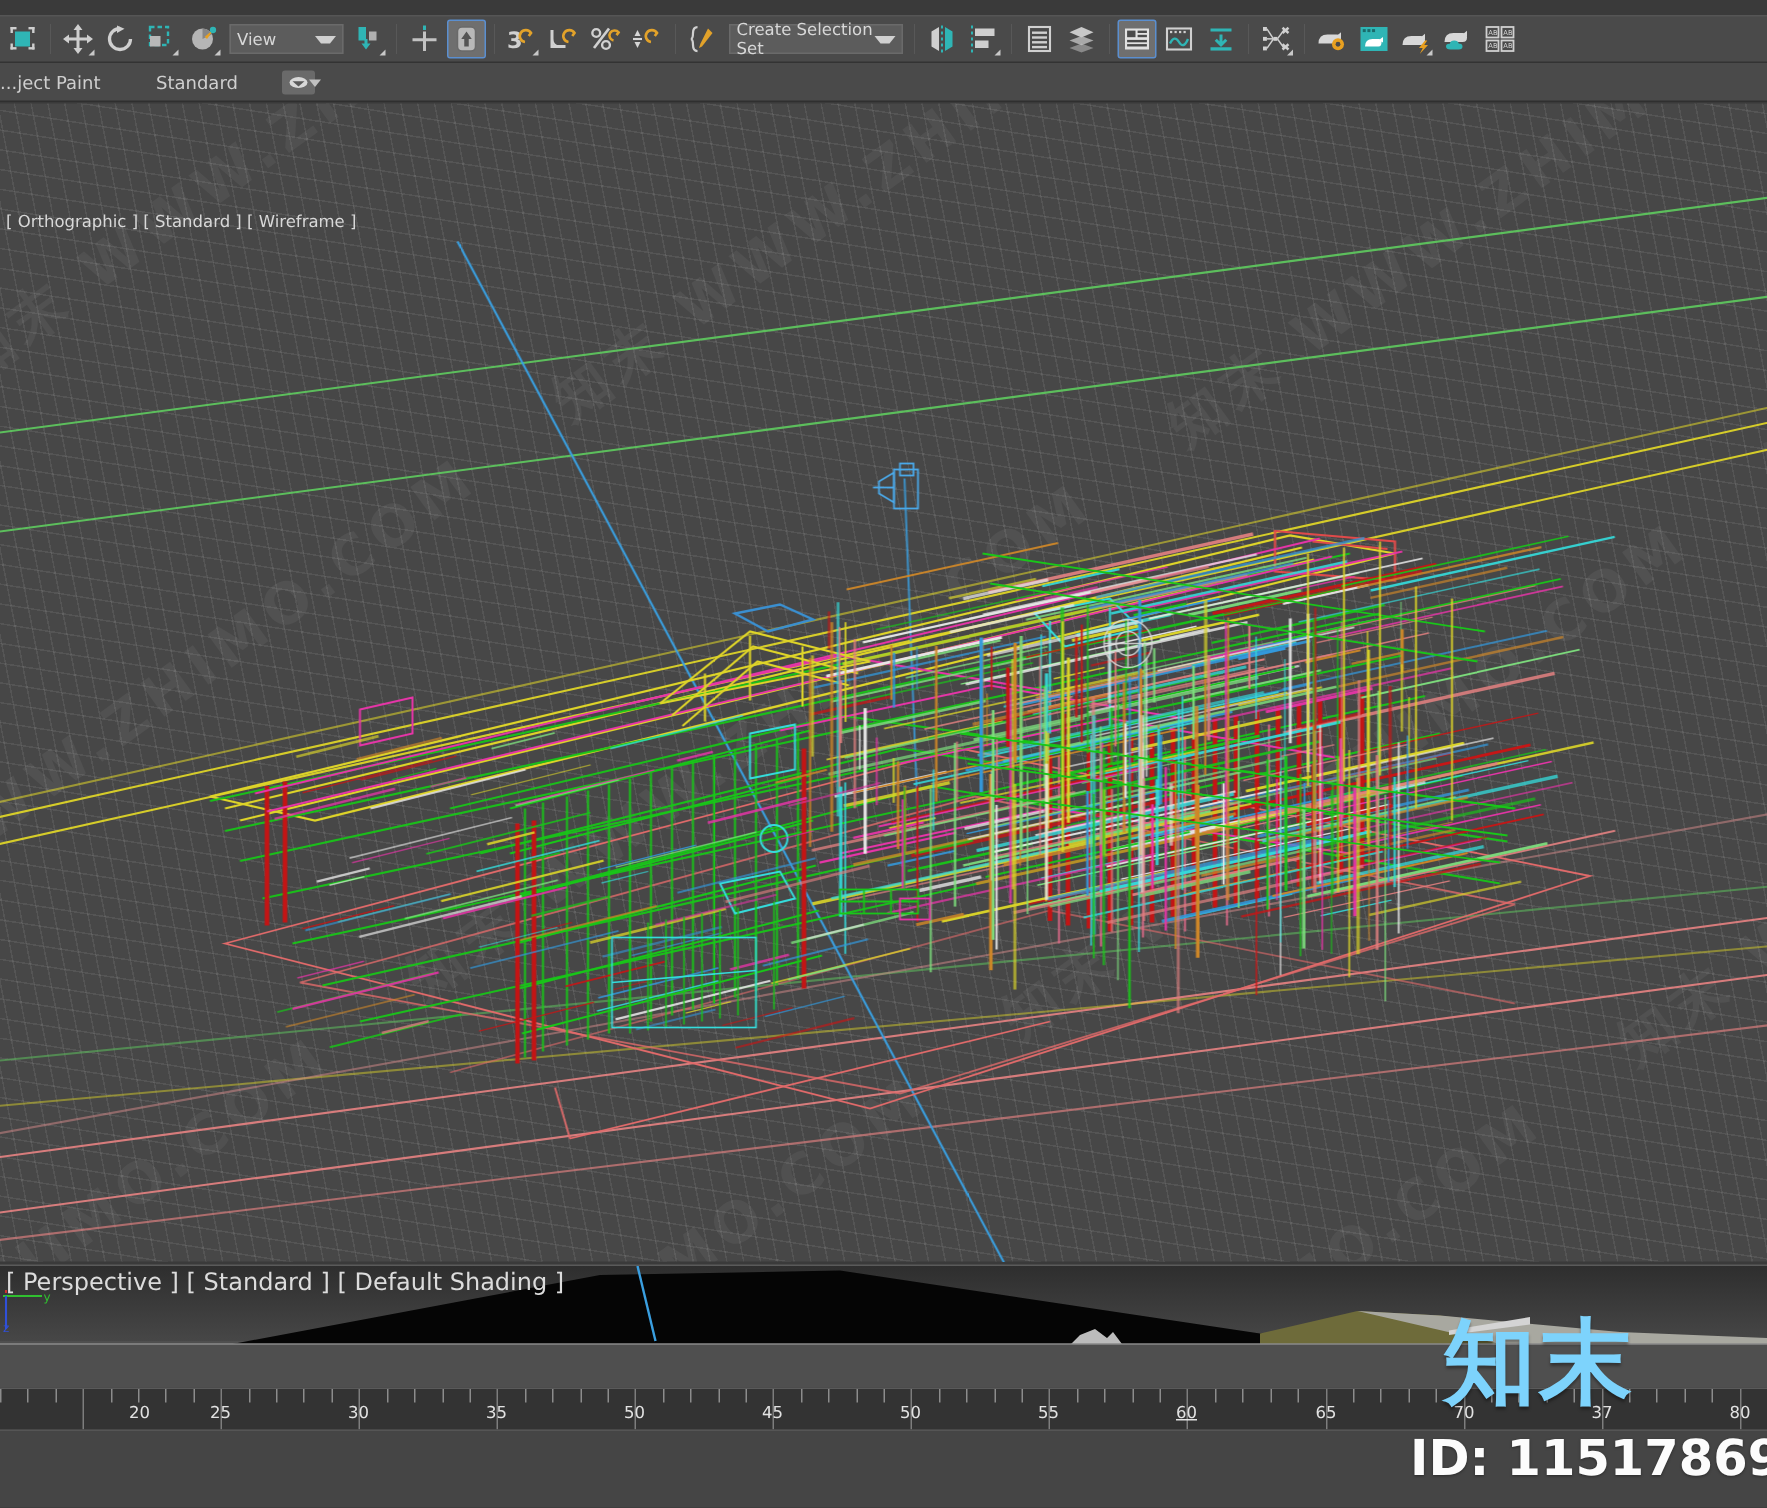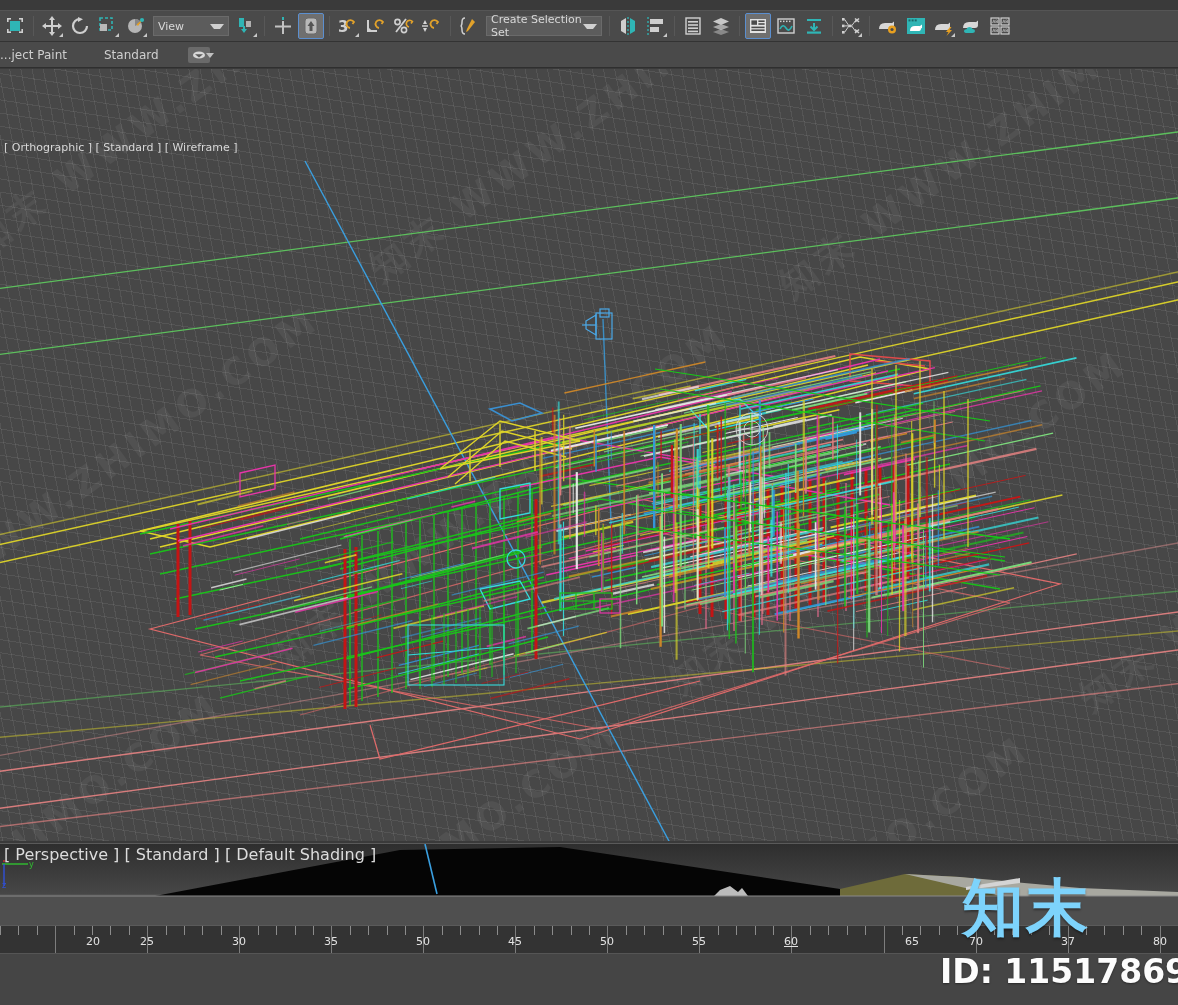--- a/index.html
+++ b/index.html
@@ -1194,21 +1194,21 @@
       <div class="tick minor" style="left: 736px;"></div>
       <div class="tick minor" style="left: 755px;"></div>
       <div class="tick minor" style="left: 773px;"></div>
       <div class="tick major" style="left: 791px;"></div>
       <div class="tlbl" style="left: 791px; text-decoration: underline;">60</div>
       <div class="tick minor" style="left: 810px;"></div>
       <div class="tick minor" style="left: 828px;"></div>
       <div class="tick minor" style="left: 847px;"></div>
       <div class="tick minor" style="left: 865px;"></div>
       <div class="tick major" style="left: 884px;"></div>
-      <div class="tlbl" style="left: 884px; margin-left: 28px;">65</div>
+      <div class="tlbl" style="left: 884px;">65</div>
       <div class="tick minor" style="left: 902px;"></div>
       <div class="tick minor" style="left: 920px;"></div>
       <div class="tick minor" style="left: 939px;"></div>
       <div class="tick minor" style="left: 957px;"></div>
       <div class="tick major" style="left: 976px;"></div>
       <div class="tlbl" style="left: 976px;">70</div>
       <div class="tick minor" style="left: 994px;"></div>
       <div class="tick minor" style="left: 1012px;"></div>
       <div class="tick minor" style="left: 1031px;"></div>
       <div class="tick minor" style="left: 1049px;"></div>

